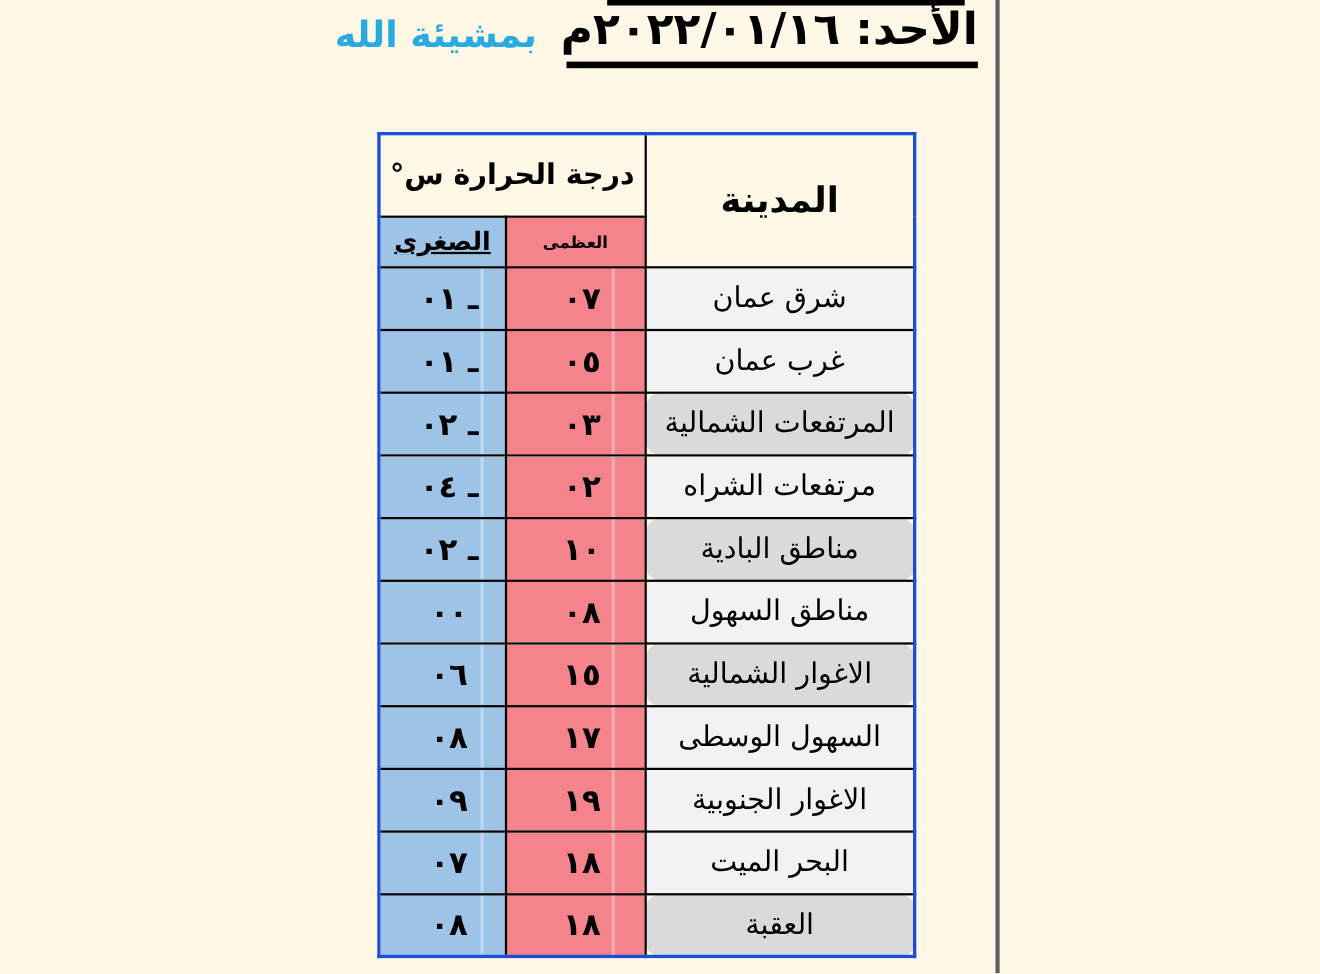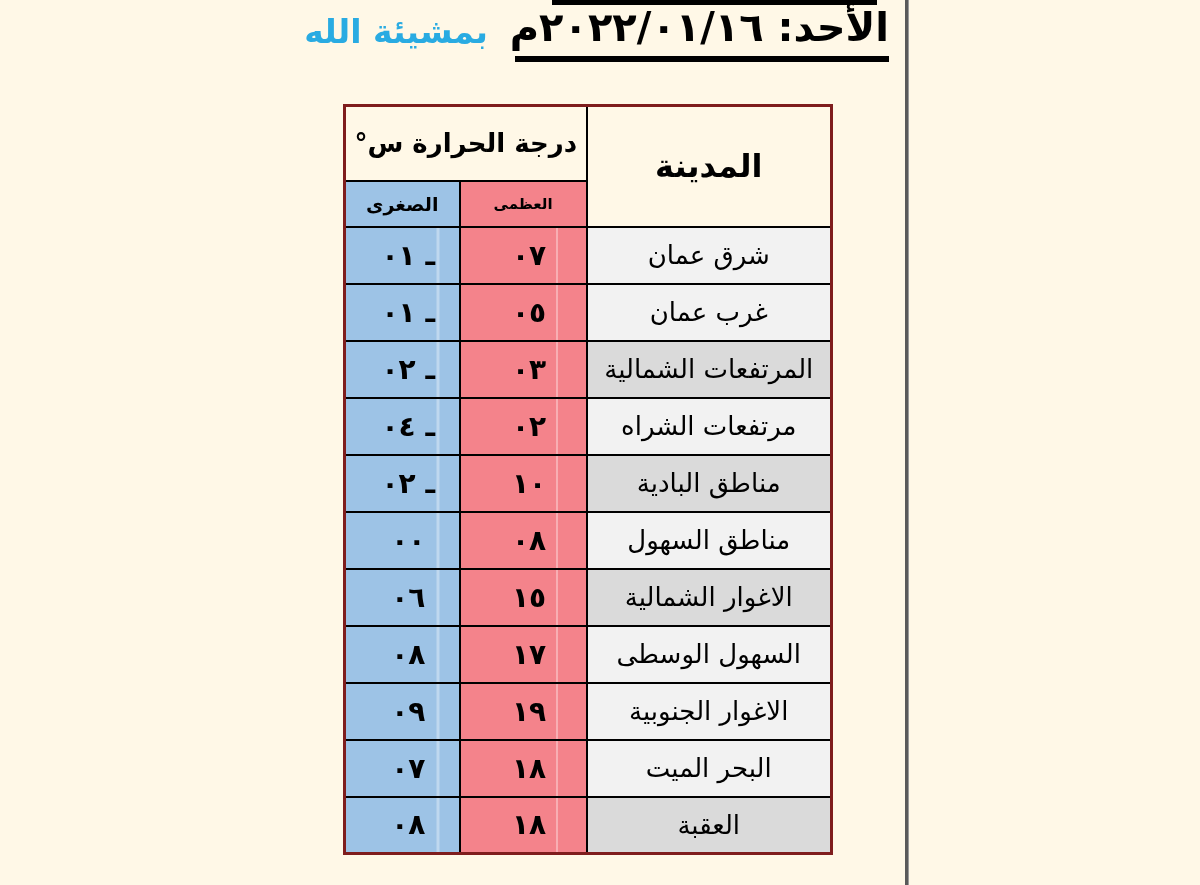--- a/index.html
+++ b/index.html
@@ -45,25 +45,25 @@
     width: 170px;
     direction: rtl;
     text-align: left;
     font-size: 33px;
     font-weight: bold;
     color: var(--blessing-color, #29ABE2);
     white-space: nowrap;
   }
   table.wx {
     position: absolute;
-    left: 343px; top: 104px;
+    left: 343px; top: 120px;
     width: 487px;
     border-collapse: collapse;
     table-layout: fixed;
-    border: 3px solid #7f1d1d;
+    border: 3px solid #1d4ed8;
   }
   table.wx th, table.wx td {
     border: 2px solid #000;
     padding: 0;
     vertical-align: middle;
     text-align: center;
     overflow: hidden;
   }
   .col-city { width: 245px; }
   .col-max  { width: 127px; }
@@ -86,32 +86,33 @@
     direction: rtl;
   }
   th.max-h {
     background: var(--max-bg, #F4838B);
     font-size: 15px;
     font-weight: bold;
     direction: rtl;
   }
   th.min-h {
     background: var(--min-bg, #9DC3E6);
-    font-size: 19px;
-    font-weight: bold;
-    direction: rtl;
+    font-size: 23px;
+    font-weight: bold;
+    direction: rtl;
+    text-decoration: underline;
   }
   td.city {
     background: var(--row-light, #F2F2F2);
     font-size: 26px;
     font-weight: normal;
     direction: rtl;
     white-space: nowrap;
   }
-  td.city.shaded { background: var(--row-shaded, #DADADA); }
+  td.city.shaded { background: var(--row-shaded, #DADADA); border-radius: 14px; }
   td.num {
     font-size: 28px;
     font-weight: bold;
     direction: ltr;
     letter-spacing: 12px;
     text-indent: 12px;
     white-space: nowrap;
   }
   td.max {
     background-color: var(--max-bg, #F4838B);

